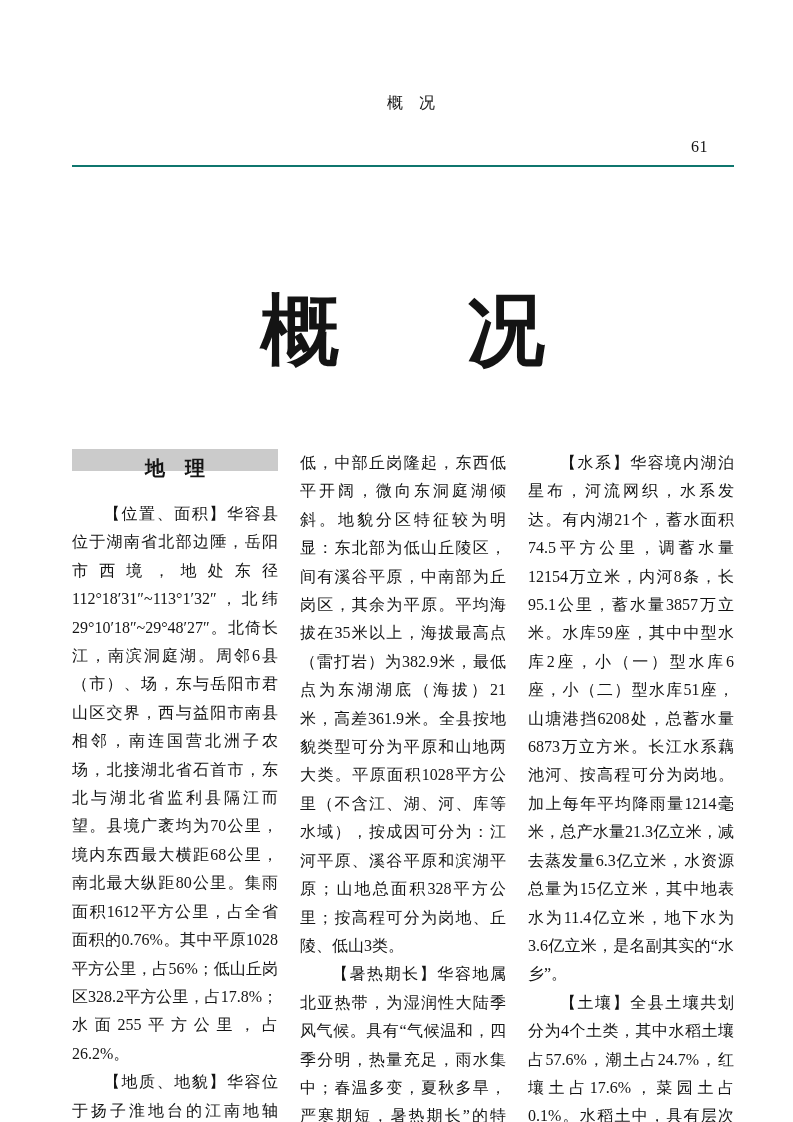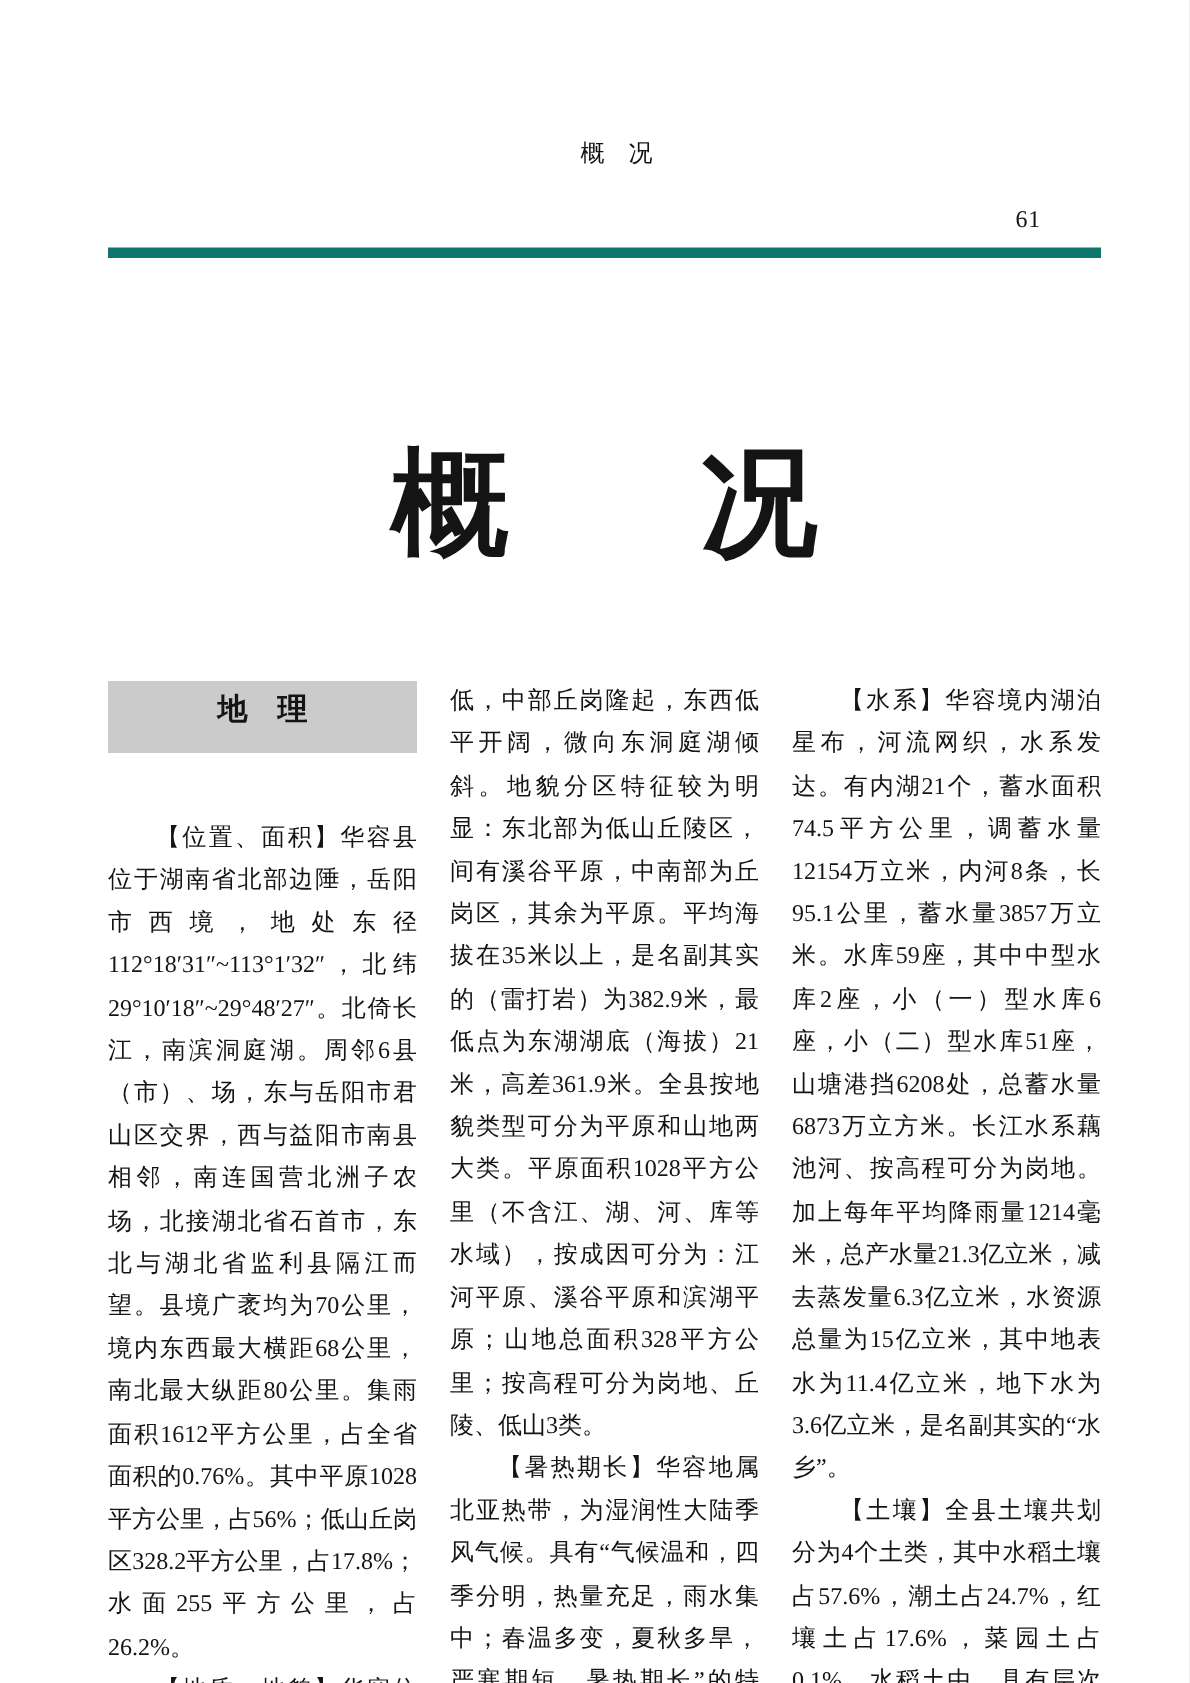--- a/index.html
+++ b/index.html
@@ -17,29 +17,29 @@
     font-family: "Liberation Serif", "DejaVu Serif", serif;
     overflow: hidden;
     box-sizing: border-box;
     padding: 0 59px 0 72px;
   }
   
   .running-header {
     position: relative;
     margin-top: 70px;
     padding-bottom: 7px;
-    border-bottom: 7px solid #0f766e;
+    border-bottom: 2px solid #0f766e;
     text-align: center;
     font-size: 16px;
     line-height: 22px;
     white-space: pre;
   }
   .running-header .page-number {
     position: absolute;
-    right: 40px;
+    right: 26px;
     bottom: 7px;
     font-size: 16px;
     letter-spacing: 0.5px;
   }
   
   .big-title {
     margin-top: 124px;
     height: 80px;
     display: flex;
     justify-content: center;
@@ -57,27 +57,27 @@
   }
   .col {
     width: 206px;
     font-size: 16px;
     line-height: 28.4px;
     text-align: justify;
     text-justify: inter-ideograph;
   }
   .section-box {
     background: #cbcbcb;
-    height: 48px;
+    height: 22px;
     line-height: 38px;
     text-align: center;
     font-size: 20px;
     font-weight: 700;
     white-space: pre;
-    margin-bottom: 43px;
+    margin-bottom: 29px;
   }
   .col p {
     margin: 0;
     padding: 0;
     text-indent: 2em;
   }
   .col p.cont {
     text-indent: 0;
   }
   .para-label {
@@ -101,21 +101,21 @@
 
   <div class="columns">
 
     <section class="col">
       <div class="section-box">地　理</div>
       <p><span class="para-label">【位置、面积】</span><span>华容县位于湖南省北部边陲，岳阳市西境，地处东径112°18′31″~113°1′32″，北纬29°10′18″~29°48′27″。北倚长江，南滨洞庭湖。周邻6县（市）、场，东与岳阳市君山区交界，西与益阳市南县相邻，南连国营北洲子农场，北接湖北省石首市，东北与湖北省监利县隔江而望。县境广袤均为70公里，境内东西最大横距68公里，南北最大纵距80公里。集雨面积1612平方公里，占全省面积的0.76%。其中平原1028平方公里，占56%；低山丘岗区328.2平方公里，占17.8%；水面255平方公里，占26.2%。</span></p>
       <p><span class="para-label">【地质、地貌】</span><span>华容位于扬子淮地台的江南地轴上，属既有强烈挤压褶皱上升运动，又有升降运动的江南古陆。县境地处洞庭湖凹盆地北缘，地势北高南</span></p>
     </section>
 
     <section class="col">
-      <p class="cont">低，中部丘岗隆起，东西低平开阔，微向东洞庭湖倾斜。地貌分区特征较为明显：东北部为低山丘陵区，间有溪谷平原，中南部为丘岗区，其余为平原。平均海拔在35米以上，是名副其实的（雷打岩）为382.9米，最低点为东湖湖底（海拔）21米，高差361.9米。全县按地貌类型可分为平原和山地两大类。平原面积1028平方公里（不含江、湖、河、库等水域），按成因可分为：江河平原、溪谷平原和滨湖平原；山地总面积328平方公里；按高程可分为岗地、丘陵、低山3类。</p>
+      <p class="cont">低，中部丘岗隆起，东西低平开阔，微向东洞庭湖倾斜。地貌分区特征较为明显：东北部为低山丘陵区，间有溪谷平原，中南部为丘岗区，其余为平原。平均海拔在35米以上，海拔最高点（雷打岩）为382.9米，最低点为东湖湖底（海拔）21米，高差361.9米。全县按地貌类型可分为平原和山地两大类。平原面积1028平方公里（不含江、湖、河、库等水域），按成因可分为：江河平原、溪谷平原和滨湖平原；山地总面积328平方公里；按高程可分为岗地、丘陵、低山3类。</p>
       <p><span class="para-label">【暑热期长】</span><span>华容地属北亚热带，为湿润性大陆季风气候。具有“气候温和，四季分明，热量充足，雨水集中；春温多变，夏秋多旱，严寒期短，暑热期长”的特点。2008年极端最高温37.5度。极端最低气温为-3.9度，年降水量1188.6毫米，日照1516.8小时。无霜日262天。</span></p>
     </section>
 
     <section class="col">
       <p><span class="para-label">【水系】</span><span>华容境内湖泊星布，河流网织，水系发达。有内湖21个，蓄水面积74.5平方公里，调蓄水量12154万立米，内河8条，长95.1公里，蓄水量3857万立米。水库59座，其中中型水库2座，小（一）型水库6座，小（二）型水库51座，山塘港挡6208处，总蓄水量6873万立方米。长江水系藕池河、按高程可分为岗地。加上每年平均降雨量1214毫米，总产水量21.3亿立米，减去蒸发量6.3亿立米，水资源总量为15亿立米，其中地表水为11.4亿立米，地下水为3.6亿立米，是名副其实的“水乡”。</span></p>
       <p><span class="para-label">【土壤】</span><span>全县土壤共划分为4个土类，其中水稻土壤占57.6%，潮土占24.7%，红壤土占17.6%，菜园土占0.1%。水稻土中，具有层次分明、发育</span></p>
     </section>
 
   </div>
 

